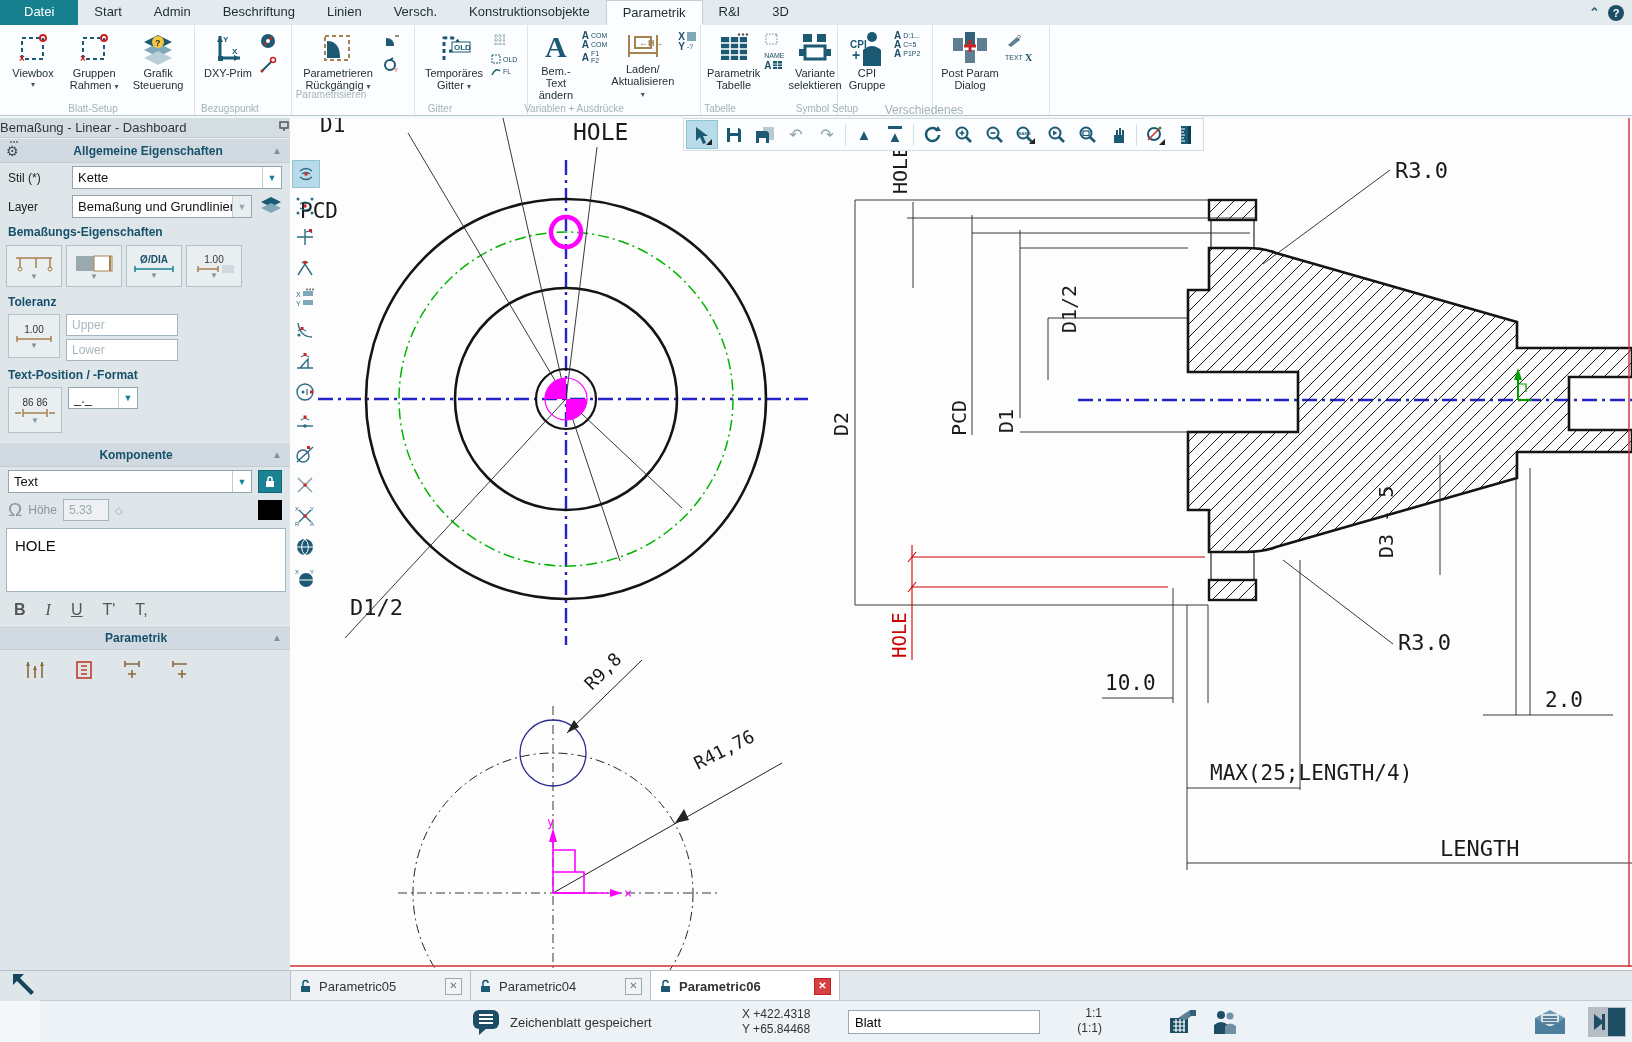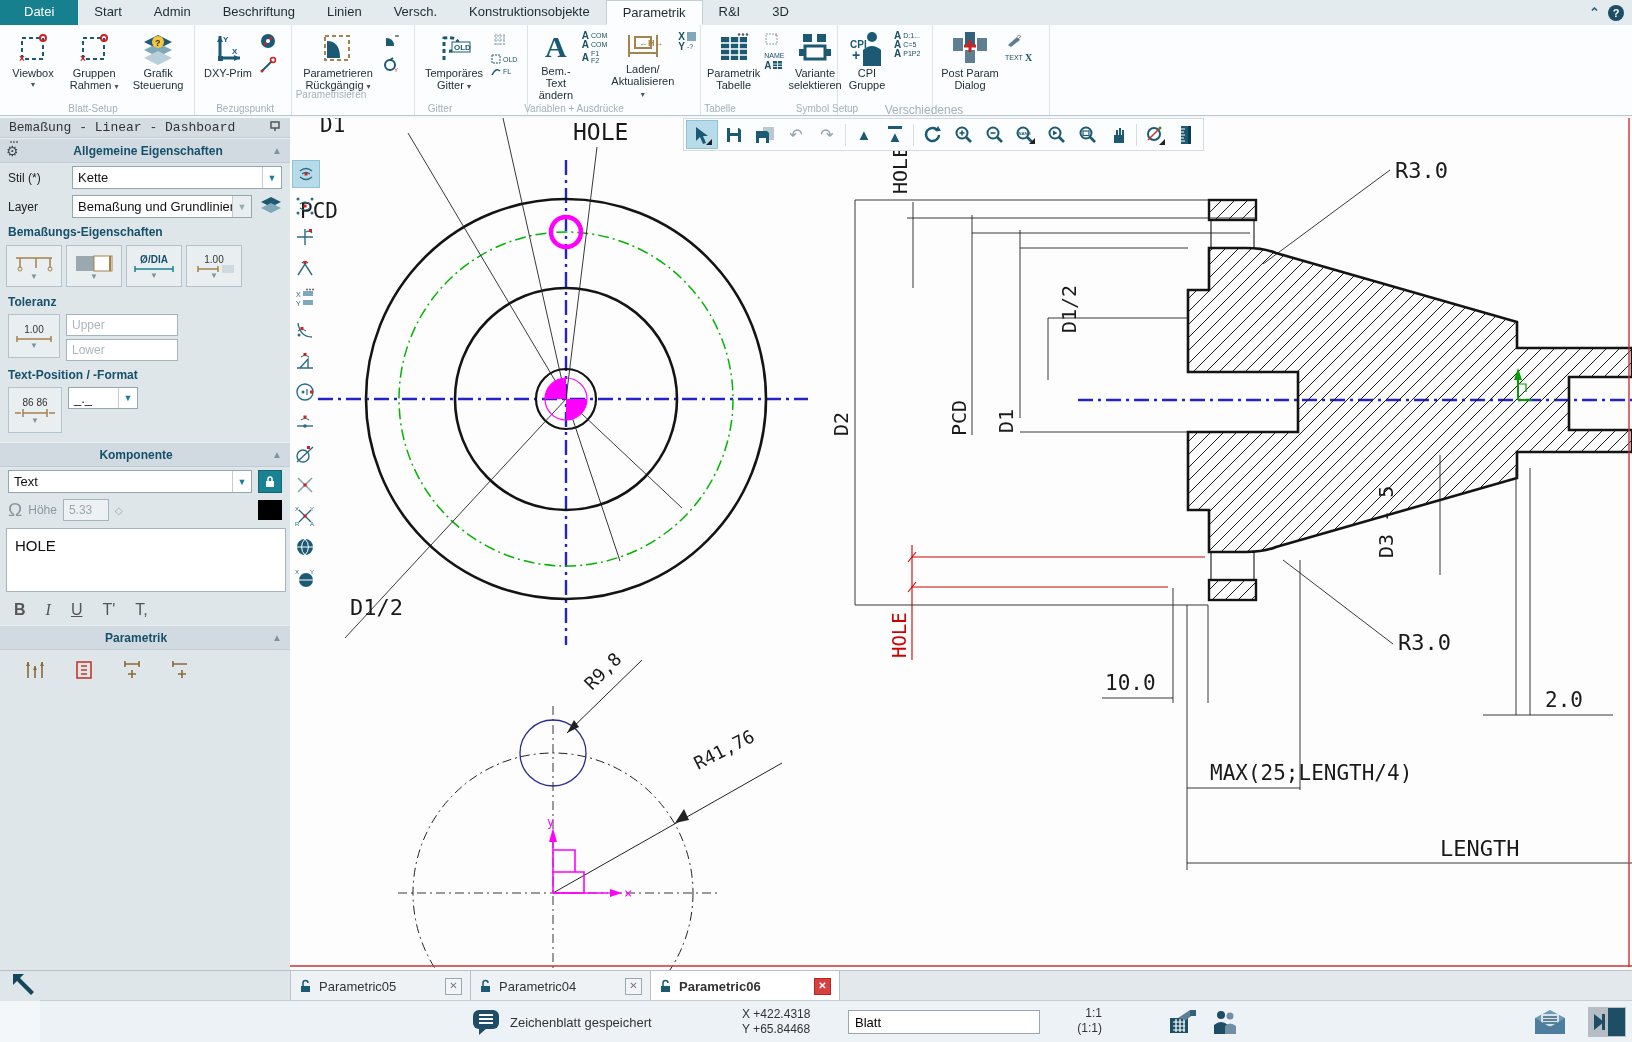--- a/index.html
+++ b/index.html
@@ -23,21 +23,21 @@
         font-size:11px;line-height:12px;color:#1d2b33;text-align:center;padding:1px 2px;}
   .rbtn .ricon{height:38px;display:flex;align-items:center;justify-content:center;}
   .minicol{display:flex;flex-direction:column;gap:2px;justify-content:flex-start;padding-top:4px;}
   .mini{font-size:7px;line-height:7px;color:#1d4e66;text-align:left;display:flex;gap:2px;align-items:center;}
   .mini b{font-size:10px;}
   .caret{color:#456;font-size:8px;}
   
   .panel{position:absolute;left:0;top:118px;width:290px;height:852px;background:#dfe6ea;
          border-right:1px solid #b9c4cb;font-size:12px;}
   .ptitle{height:19px;background:#d4dde2;border-bottom:1px solid #c2ccd2;display:flex;
-          align-items:center;padding:0 9px;font-size:13px;color:#333;font-family:Liberation Mono, monospace;}
+          align-items:center;padding:0 0;font-size:13px;color:#333;}
   .ptitle .pin{margin-left:auto;}
   .sechead{height:23px;display:flex;align-items:center;background:#d0dae0;border-bottom:1px solid #c2ccd2;
            border-top:1px solid #e8eef1;}
   .sechead .stitle{flex:1;text-align:center;font-weight:bold;color:#17506a;font-size:12px;}
   .sechead .coll{color:#7e93a0;font-size:10px;padding-right:8px;}
   .band{padding:4px 8px 2px;font-weight:bold;color:#17506a;font-size:12px;}
   .prow{display:flex;align-items:center;padding:3px 8px;gap:6px;}
   .plabel{width:58px;color:#222;}
   .sel{flex:1;height:21px;background:#fff;border:1px solid #92a7b2;display:flex;align-items:center;
        padding:0 5px;font-size:13px;color:#111;position:relative;}
@@ -375,21 +375,21 @@
       <span class="mini">
           <span>TEXT</span>
           <b style="font-family:'Liberation Serif',serif">X</b>
         </span>
     </div>
   </div>
 
 </div>
 
 <div style="position:absolute;top:103px;left:0;width:186px;text-align:center;font-size:10px;color:#a3b2ba">Blatt-Setup</div>
-<div style="position:absolute;top:103px;left:186px;width:88px;text-align:right;font-size:10px;color:#a3b2ba">Bezugspunkt</div>
+<div style="position:absolute;top:103px;left:186px;width:88px;text-align:center;font-size:10px;color:#a3b2ba">Bezugspunkt</div>
 <div style="position:absolute;top:89px;left:274px;width:114px;text-align:center;font-size:10px;color:#a3b2ba">Parametrisieren</div>
 <div style="position:absolute;top:103px;left:388px;width:104px;text-align:center;font-size:10px;color:#a3b2ba">Gitter</div>
 <div style="position:absolute;top:103px;left:492px;width:164px;text-align:center;font-size:10px;color:#a3b2ba">Variablen + Ausdrücke</div>
 <div style="position:absolute;top:103px;left:656px;width:128px;text-align:center;font-size:10px;color:#a3b2ba">Tabelle</div>
 <div style="position:absolute;top:103px;left:784px;width:86px;text-align:center;font-size:10px;color:#a3b2ba">Symbol Setup</div>
 <div style="position:absolute;top:103px;left:870px;width:108px;text-align:center;font-size:12px;color:#a3b2ba">Verschiedenes</div>
 
 <div class="panel">
   <div class="ptitle">
     <span>Bemaßung - Linear - Dashboard</span>

